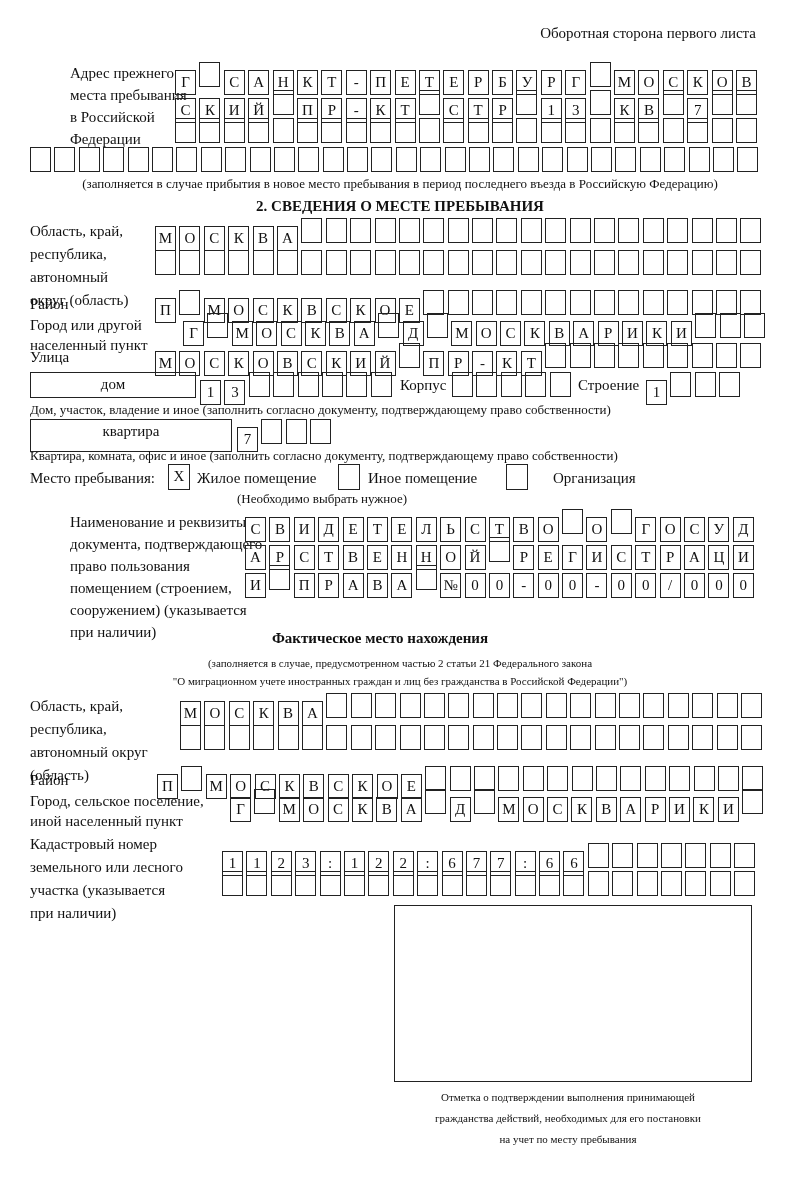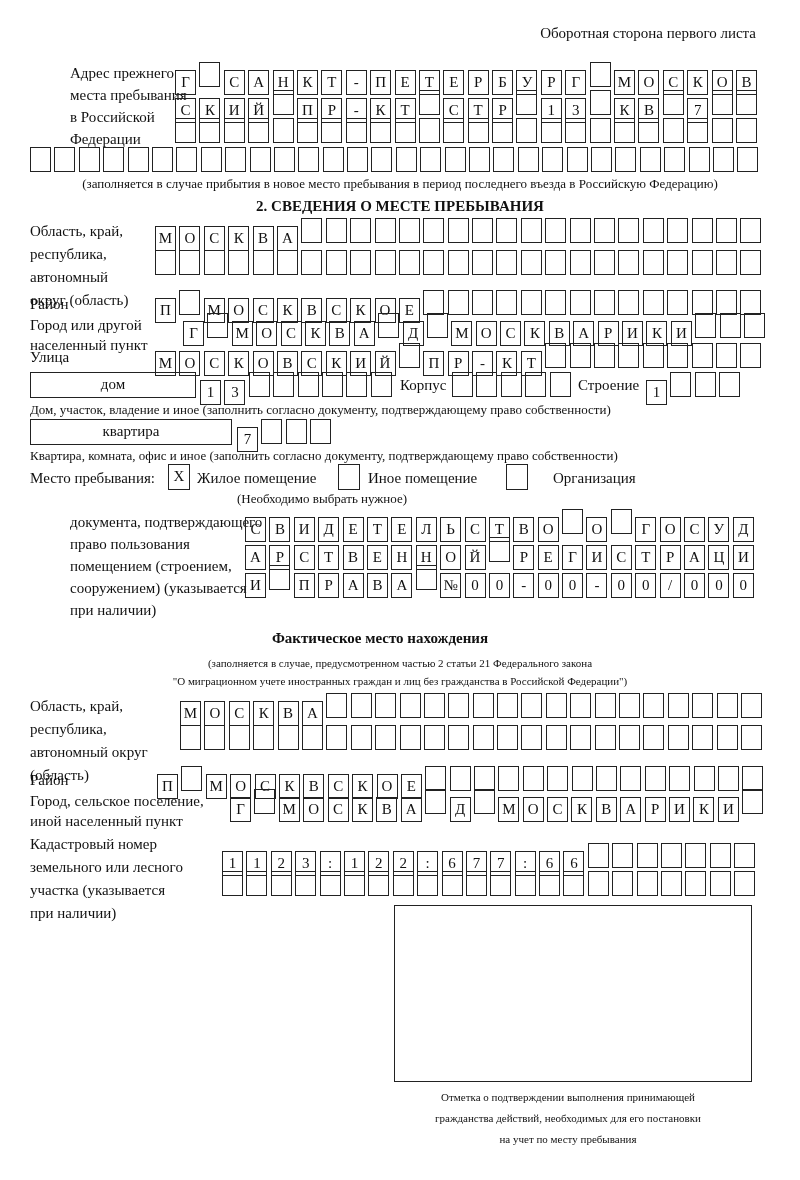--- a/index.html
+++ b/index.html
@@ -76,34 +76,35 @@
 <div class="abs row" style="left:155px;top:343px"><span class="cell">М</span><span class="cell">О</span><span class="cell">С</span><span class="cell">К</span><span class="cell">О</span><span class="cell">В</span><span class="cell">С</span><span class="cell">К</span><span class="cell">И</span><span class="cell">Й</span><span class="cell"></span><span class="cell">П</span><span class="cell">Р</span><span class="cell">-</span><span class="cell">К</span><span class="cell">Т</span><span class="cell"></span><span class="cell"></span><span class="cell"></span><span class="cell"></span><span class="cell"></span><span class="cell"></span><span class="cell"></span><span class="cell"></span><span class="cell"></span></div>
 
 <div class="abs wbox" style="left:30px;top:372px;width:166px;height:26px">дом</div>
 <div class="abs row" style="left:200px;top:372px"><span class="cell">1</span><span class="cell">3</span><span class="cell"></span><span class="cell"></span><span class="cell"></span><span class="cell"></span><span class="cell"></span><span class="cell"></span></div>
 <div class="abs lbl" style="left:400px;top:374px">Корпус</div>
 <div class="abs row" style="left:452px;top:372px"><span class="cell"></span><span class="cell"></span><span class="cell"></span><span class="cell"></span><span class="cell"></span></div>
 <div class="abs lbl" style="left:578px;top:374px">Строение</div>
 <div class="abs row" style="left:646px;top:372px"><span class="cell">1</span><span class="cell"></span><span class="cell"></span><span class="cell"></span></div>
 <div class="abs note" style="left:30px;top:401px">Дом, участок, владение и иное (заполнить согласно документу, подтверждающему право собственности)</div>
 
-<div class="abs wbox" style="left:30px;top:419px;width:202px;height:26px">квартира</div>
+<div class="abs wbox" style="left:30px;top:419px;width:202px;height:33px">квартира</div>
 <div class="abs row" style="left:237px;top:419px"><span class="cell">7</span><span class="cell"></span><span class="cell"></span><span class="cell"></span></div>
 <div class="abs note" style="left:30px;top:447px">Квартира, комната, офис и иное (заполнить согласно документу, подтверждающему право собственности)</div>
 
 <div class="abs lbl" style="left:30px;top:467px">Место пребывания:</div>
 <div class="abs cbox" style="left:168px;top:464px">X</div>
 <div class="abs lbl" style="left:197px;top:467px">Жилое помещение</div>
 <div class="abs cbox" style="left:338px;top:464px"></div>
 <div class="abs lbl" style="left:368px;top:467px">Иное помещение</div>
 <div class="abs cbox" style="left:506px;top:464px"></div>
 <div class="abs lbl" style="left:553px;top:467px">Организация</div>
 <div class="abs note" style="left:237px;top:490px">(Необходимо выбрать нужное)</div>
 
 <div class="abs lbl lh22" style="left:30px;top:511px">
+    <div>Наименование и реквизиты</div>
     <div>документа, подтверждающего</div>
     <div>право пользования</div>
     <div>помещением (строением,</div>
     <div>сооружением) (указывается</div>
     <div>при наличии)</div>
   </div>
 <div class="abs row" style="left:245px;top:509px"><span class="cell">С</span><span class="cell">В</span><span class="cell">И</span><span class="cell">Д</span><span class="cell">Е</span><span class="cell">Т</span><span class="cell">Е</span><span class="cell">Л</span><span class="cell">Ь</span><span class="cell">С</span><span class="cell">Т</span><span class="cell">В</span><span class="cell">О</span><span class="cell"></span><span class="cell">О</span><span class="cell"></span><span class="cell">Г</span><span class="cell">О</span><span class="cell">С</span><span class="cell">У</span><span class="cell">Д</span></div>
 <div class="abs row" style="left:245px;top:537px"><span class="cell">А</span><span class="cell">Р</span><span class="cell">С</span><span class="cell">Т</span><span class="cell">В</span><span class="cell">Е</span><span class="cell">Н</span><span class="cell">Н</span><span class="cell">О</span><span class="cell">Й</span><span class="cell"></span><span class="cell">Р</span><span class="cell">Е</span><span class="cell">Г</span><span class="cell">И</span><span class="cell">С</span><span class="cell">Т</span><span class="cell">Р</span><span class="cell">А</span><span class="cell">Ц</span><span class="cell">И</span></div>
 <div class="abs row" style="left:245px;top:565px"><span class="cell">И</span><span class="cell"></span><span class="cell">П</span><span class="cell">Р</span><span class="cell">А</span><span class="cell">В</span><span class="cell">А</span><span class="cell"></span><span class="cell">№</span><span class="cell">0</span><span class="cell">0</span><span class="cell">-</span><span class="cell">0</span><span class="cell">0</span><span class="cell">-</span><span class="cell">0</span><span class="cell">0</span><span class="cell">/</span><span class="cell">0</span><span class="cell">0</span><span class="cell">0</span></div>
 

